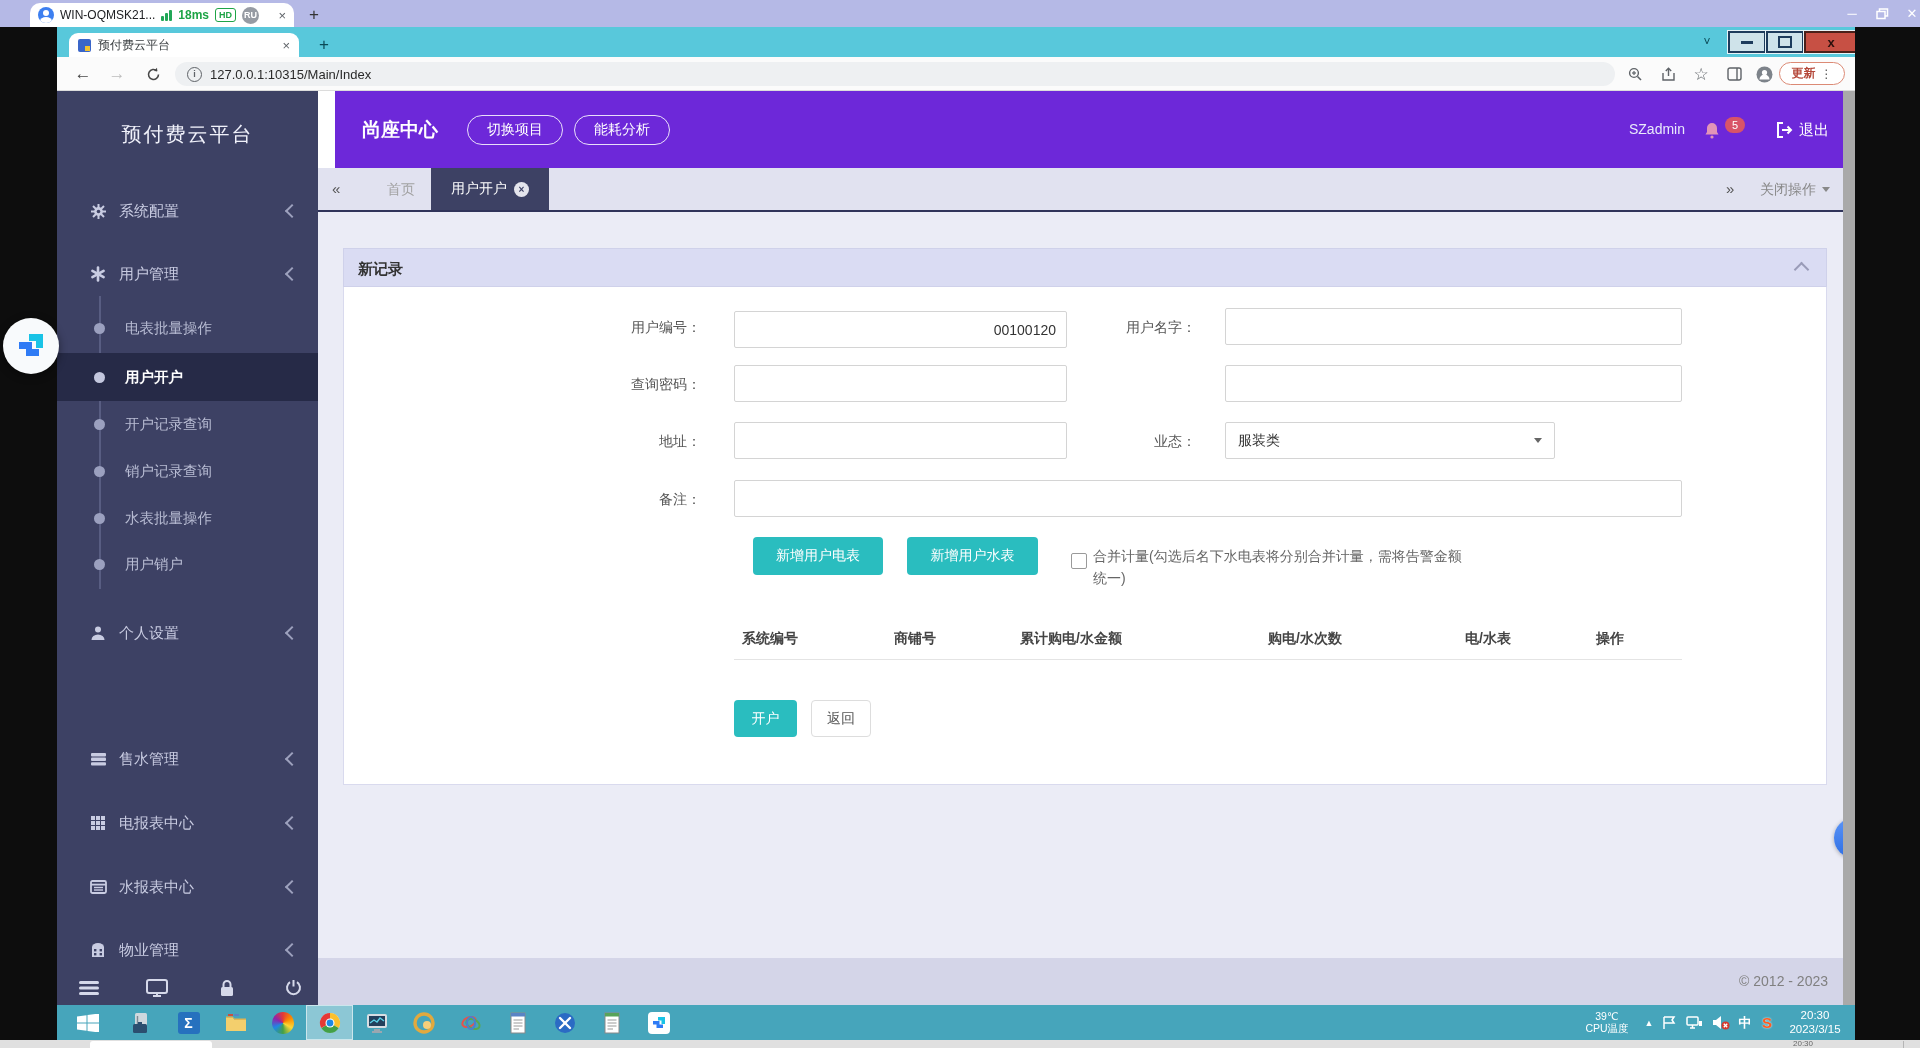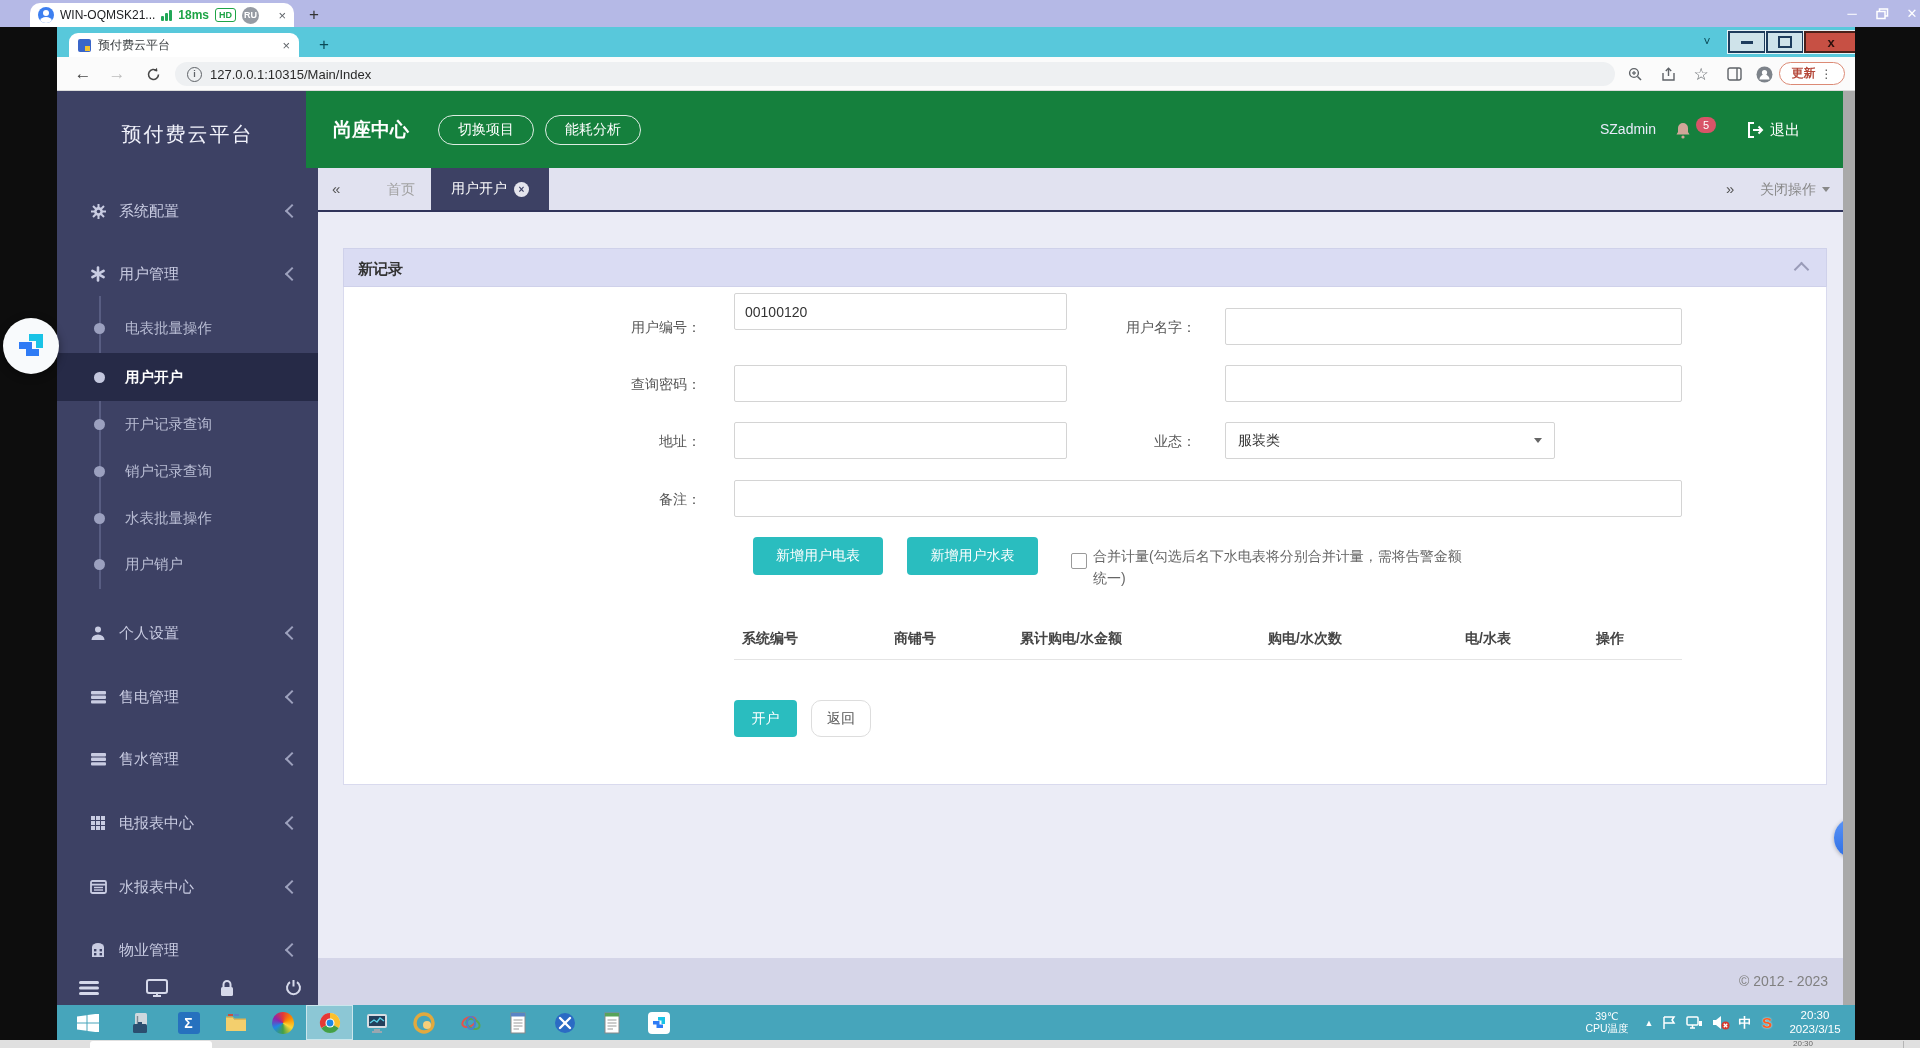--- a/index.html
+++ b/index.html
@@ -55,21 +55,21 @@
   .sb-chev{position:absolute;left:230px;width:8px;height:8px;border-left:2px solid #9da1bd;border-bottom:2px solid #9da1bd;
     transform:rotate(45deg);}
   .sb-sub{left:0;width:261px;height:47px;display:flex;align-items:center;color:#b9bdd4;font-size:14.5px;}
   .sb-sub .dot{position:absolute;left:37px;width:11px;height:11px;border-radius:50%;background:#9ba0bf;}
   .sb-sub .slabel{position:absolute;left:68px;}
   .sb-sub.active{background:#262a47;color:#fff;font-weight:bold;}
   #sb-line{left:42px;top:205px;width:2px;height:293px;background:#585d82;}
   #sb-bottom{left:0;top:879px;width:261px;height:35px;display:flex;align-items:center;}
   .sbb-ico{position:absolute;width:24px;height:24px;display:flex;align-items:center;justify-content:center;color:#d6d9ea;}
   
-  #pg-header{left:249px;top:64px;width:1537px;height:77px;background:#15803d;}
+  #pg-header{left:278px;top:64px;width:1537px;height:77px;background:#6d28d9;}
   #proj-name{left:27px;top:0;height:77px;line-height:77px;color:#fff;font-size:19px;font-weight:bold;}
   .hdr-pill{top:24px;width:96px;height:30px;border:1px solid rgba(255,255,255,.85);border-radius:15px;color:#fff;
     font-size:14px;display:flex;align-items:center;justify-content:center;box-sizing:border-box;}
   #hdr-user{left:1250px;top:0;height:77px;line-height:77px;width:100px;text-align:right;color:#e9eafb;font-size:14px;}
   #hdr-bell{left:1368px;top:30px;width:18px;height:18px;}
   #hdr-badge{left:1390px;top:26px;min-width:20px;height:16px;border-radius:8px;background:#d85468;color:#fff;font-size:11px;
     display:flex;align-items:center;justify-content:center;padding:0 4px;box-sizing:border-box;}
   #hdr-logout-ico{left:1440px;top:30px;width:18px;height:18px;}
   #hdr-logout{left:1464px;top:0;height:77px;line-height:77px;color:#fff;font-size:15px;}
   
@@ -290,31 +290,20 @@
     <div class="abs sb-group" style="top:516px;">
       <span class="gico">
         <svg width="16" height="16" viewBox="0 0 16 16">
             <circle cx="8" cy="4.5" r="3" fill="#c9cce2"></circle>
             <path d="M1.5 15 a6.5 5.5 0 0 1 13 0 Z" fill="#c9cce2"></path>
           </svg>
       </span>
       <span class="glabel">个人设置</span>
       <span class="sb-chev"></span>
     </div>
-    <div class="abs sb-group" style="top:580px;">
-      <span class="gico">
-        <svg width="17" height="14" viewBox="0 0 17 14">
-            <rect x="1" y="1" width="15" height="3.4" rx="1" fill="#c9cce2"></rect>
-            <rect x="1" y="5.6" width="15" height="3.4" rx="1" fill="#c9cce2"></rect>
-            <rect x="1" y="10.2" width="15" height="3.4" rx="1" fill="#c9cce2"></rect>
-          </svg>
-      </span>
-      <span class="glabel">售电管理</span>
-      <span class="sb-chev"></span>
-    </div>
     <div class="abs sb-group" style="top:642px;">
       <span class="gico">
         <svg width="17" height="14" viewBox="0 0 17 14">
             <rect x="1" y="1" width="15" height="3.4" rx="1" fill="#c9cce2"></rect>
             <rect x="1" y="5.6" width="15" height="3.4" rx="1" fill="#c9cce2"></rect>
             <rect x="1" y="10.2" width="15" height="3.4" rx="1" fill="#c9cce2"></rect>
           </svg>
       </span>
       <span class="glabel">售水管理</span>
       <span class="sb-chev"></span>
@@ -441,21 +430,21 @@
 
   <div class="abs" id="content">
     <div class="abs" id="panel">
       <div class="abs" id="panel-hd">
         <div class="abs" id="panel-title">新记录</div>
         <div class="abs" id="panel-collapse"></div>
       </div>
       <div class="abs" id="panel-bd">
 
         <div class="abs flabel" style="left:150px;top:21px;width:207px;">用户编号：</div>
-        <input class="abs finput" style="left: 390px; top: 6px; width: 333px;" value="00100120">
+        <input class="abs finput" style="left: 390px; top: 24px; width: 333px; text-align: right;" value="00100120">
         <div class="abs flabel" style="left:645px;top:21px;width:207px;">用户名字：</div>
         <input class="abs finput" style="left: 881px; top: 21px; width: 457px;">
 
         <div class="abs flabel" style="left:150px;top:78px;width:207px;">查询密码：</div>
         <input class="abs finput" style="left: 390px; top: 78px; width: 333px;">
         <input class="abs finput" style="left: 881px; top: 78px; width: 457px;">
 
         <div class="abs flabel" style="left:150px;top:135px;width:207px;">地址：</div>
         <input class="abs finput" style="left: 390px; top: 135px; width: 333px;">
         <div class="abs flabel" style="left:645px;top:135px;width:207px;">业态：</div>
@@ -476,21 +465,21 @@
           <span class="th-cell" style="left:398px;">系统编号</span>
           <span class="th-cell" style="left:550px;">商铺号</span>
           <span class="th-cell" style="left:676px;">累计购电/水金额</span>
           <span class="th-cell" style="left:924px;">购电/水次数</span>
           <span class="th-cell" style="left:1121px;">电/水表</span>
           <span class="th-cell" style="left:1252px;">操作</span>
         </div>
         <div class="abs" id="thead-rule" style="left:390px;top:372px;width:948px;"></div>
 
         <button class="abs teal-btn" style="left:390px;top:413px;width:63px;height:37px;">开户</button>
-        <button class="abs ghost-btn" style="left:467px;top:413px;width:60px;height:37px;border-radius:10px;">返回</button>
+        <button class="abs ghost-btn" style="left:467px;top:413px;width:60px;height:37px;">返回</button>
       </div>
     </div>
 
     <div class="abs" id="footer">© 2012 - 2023</div>
     <div class="abs" id="side-fab">
         <span>‹</span>
       </div>
   </div>
 
   <div class="abs" id="pg-scrollbar"></div>

